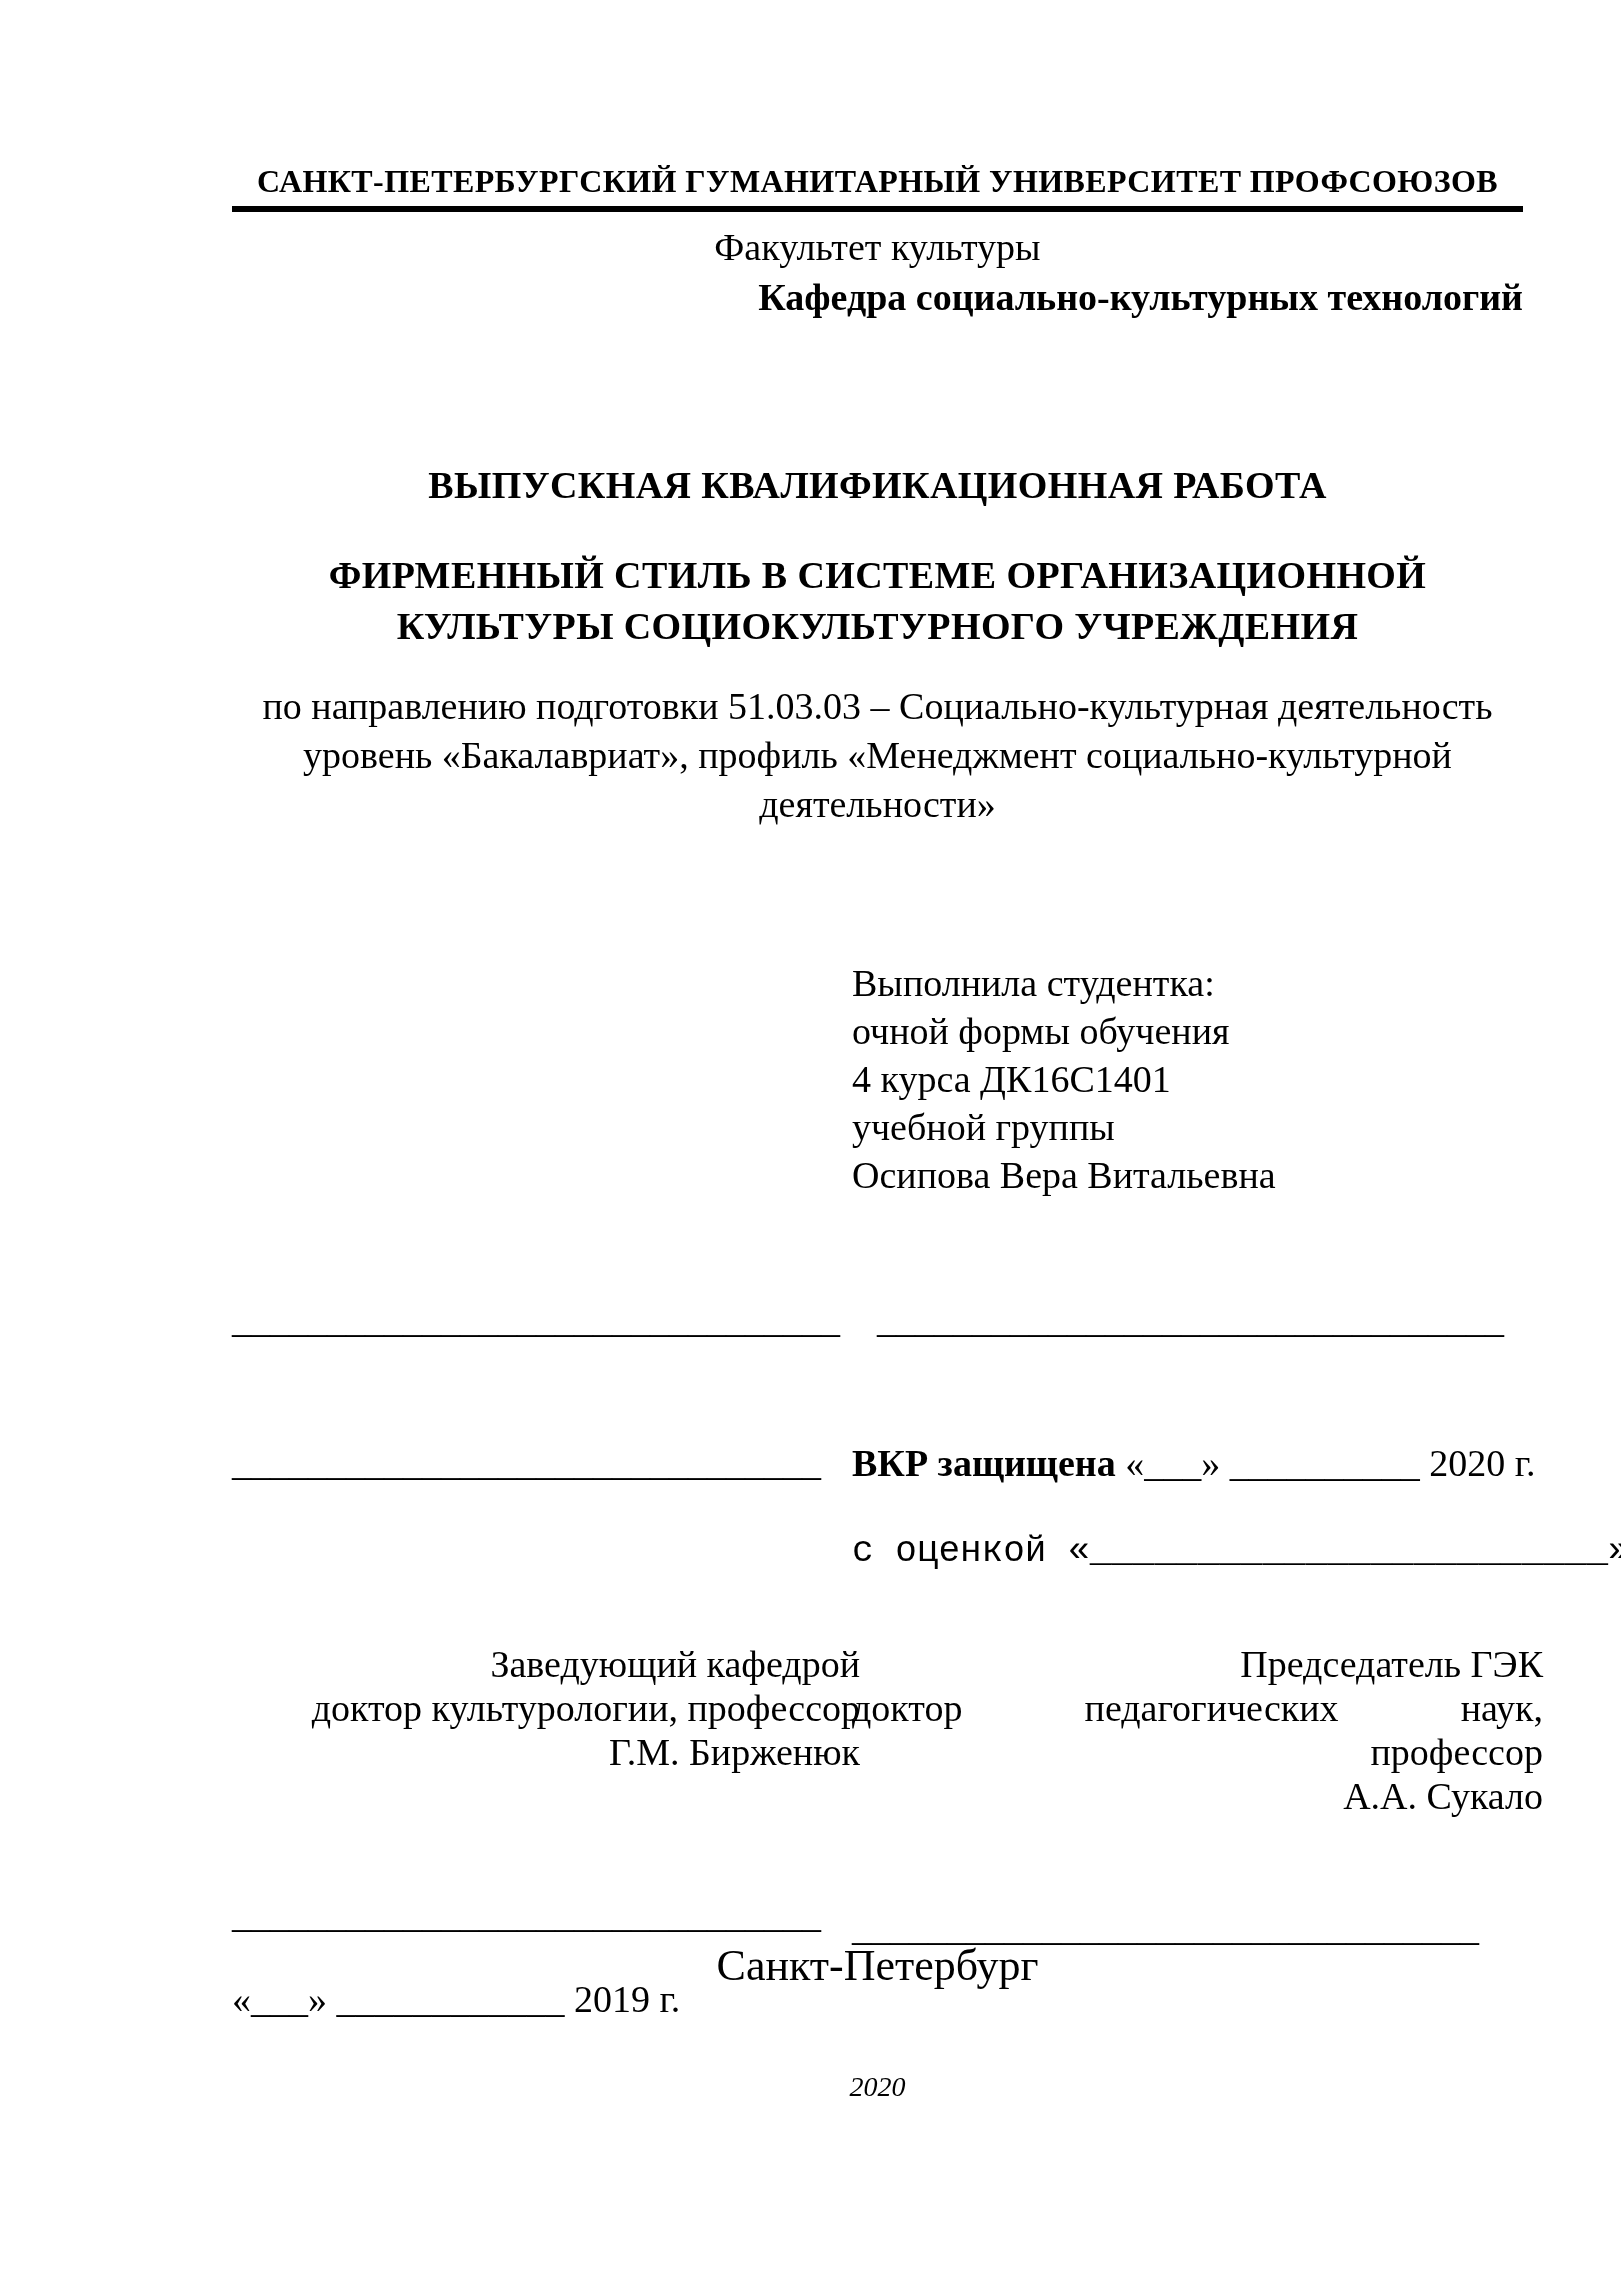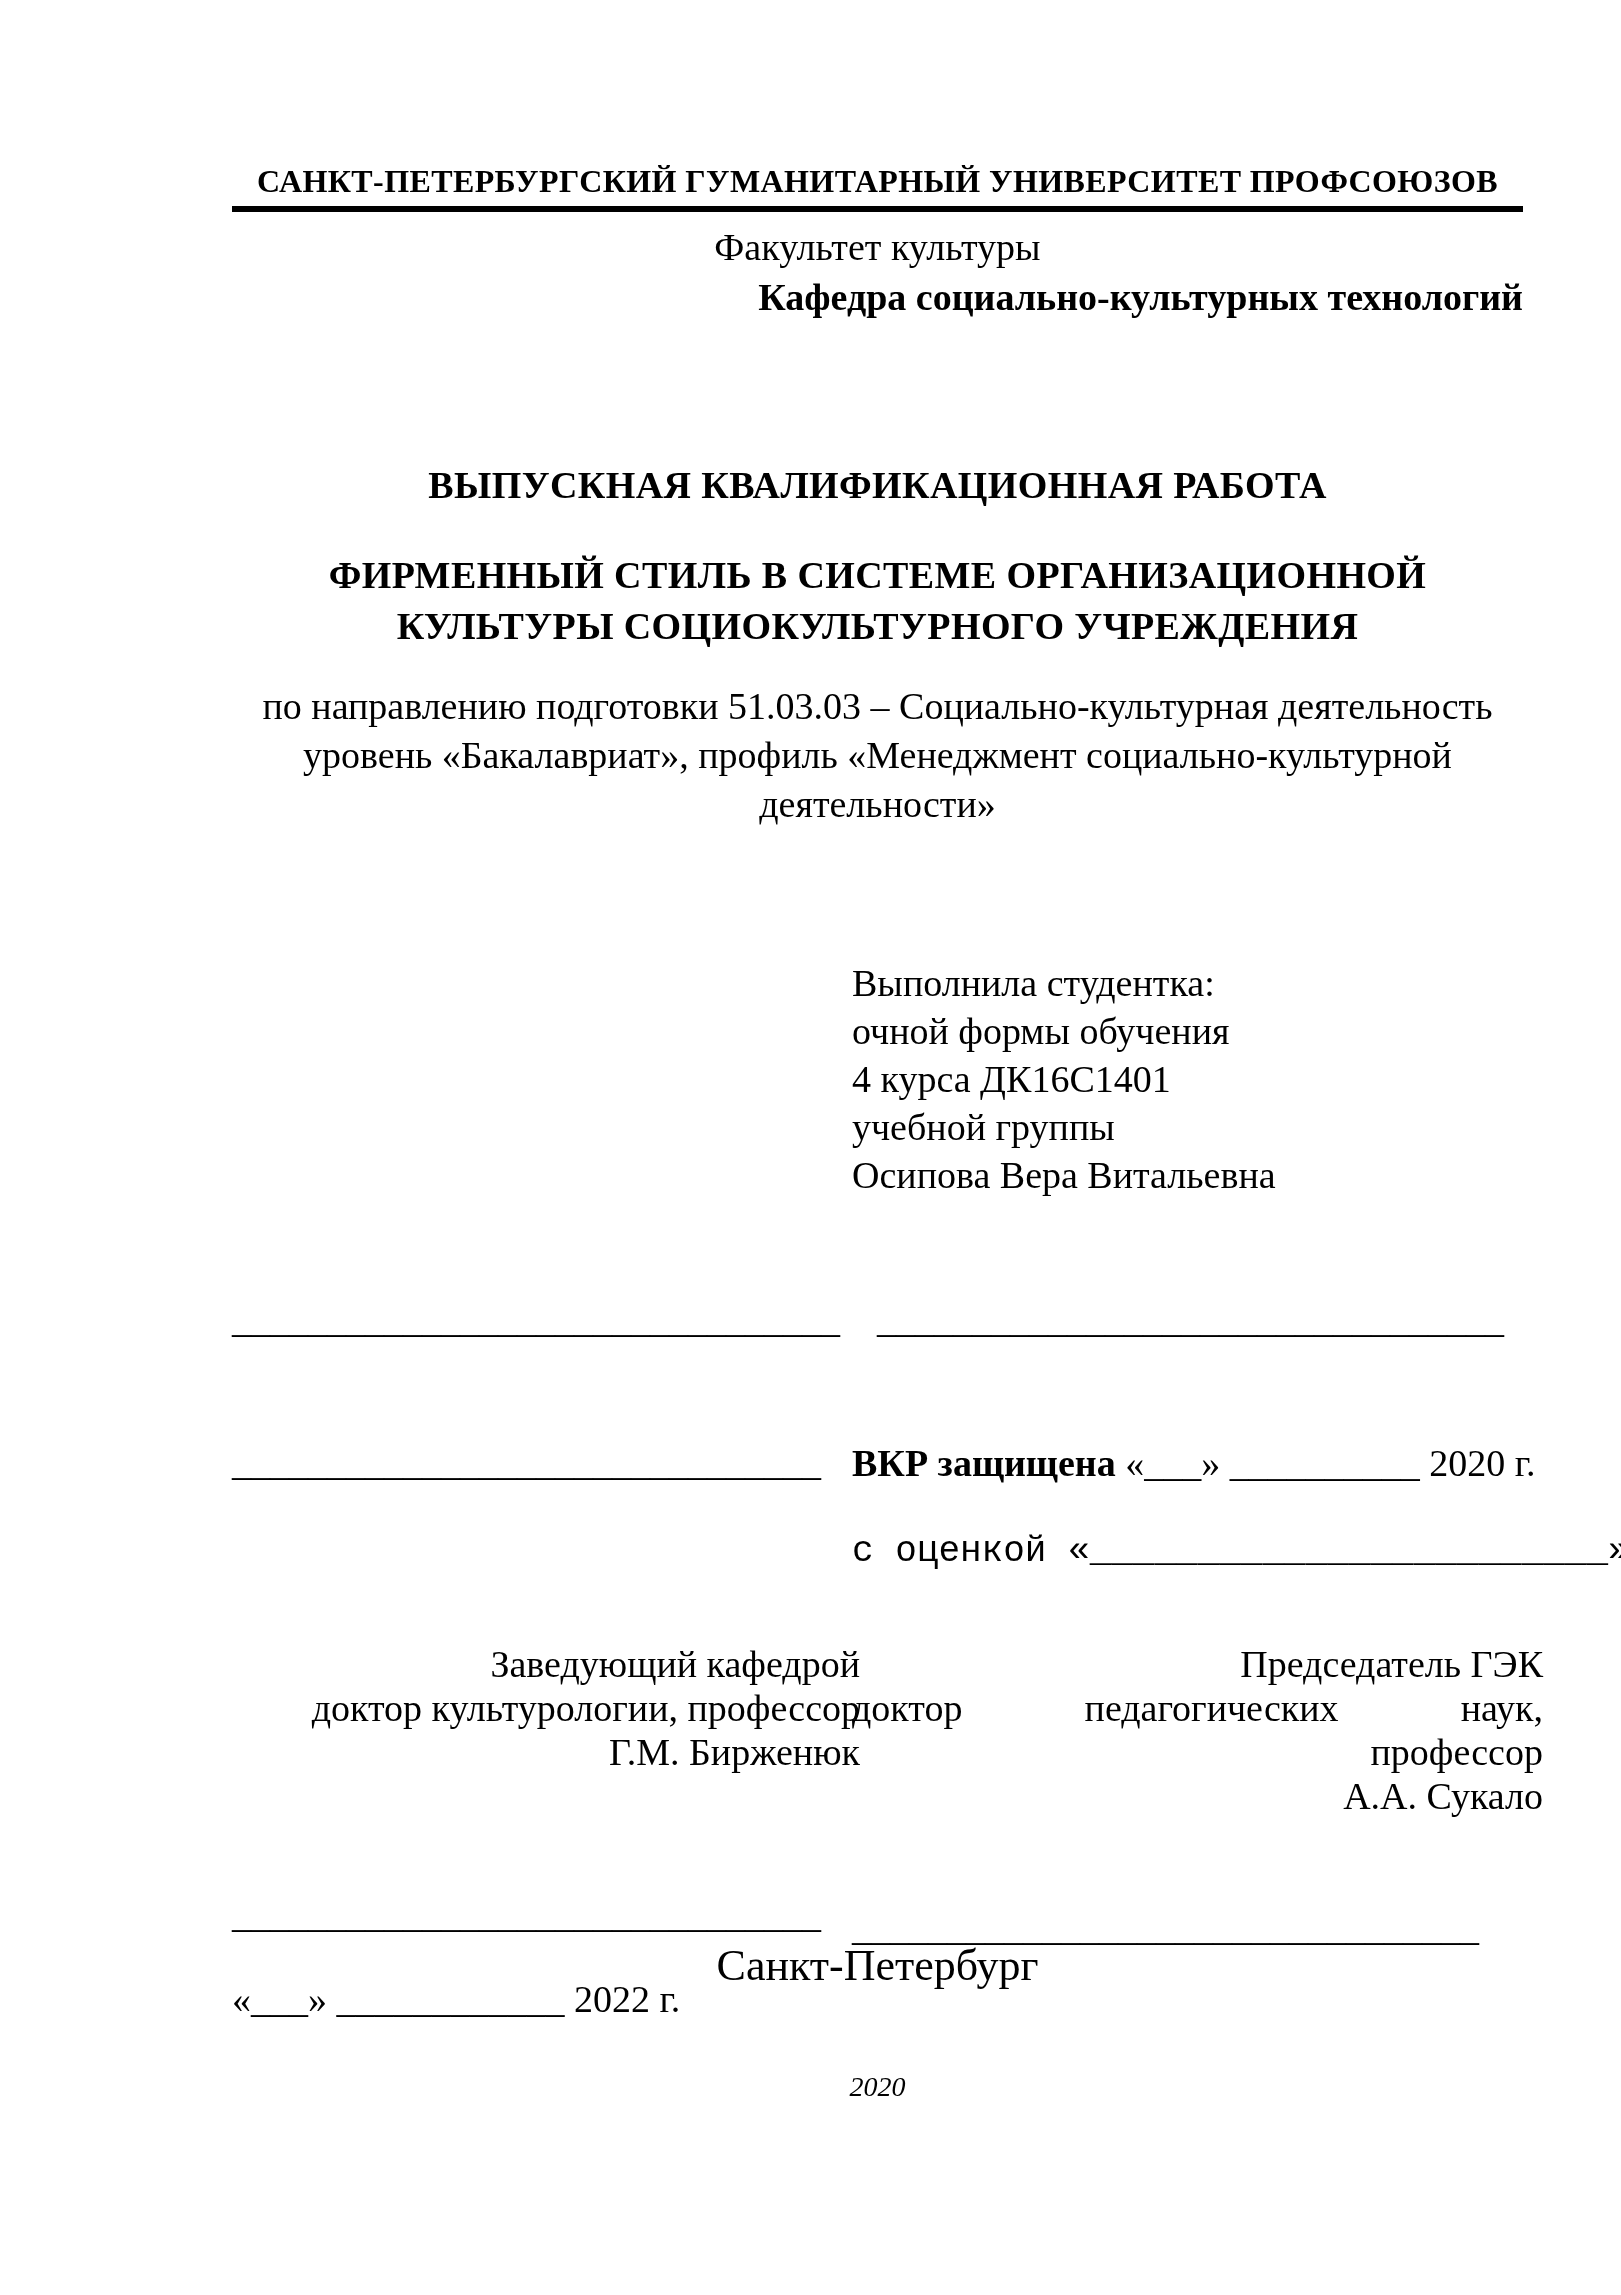--- a/index.html
+++ b/index.html
@@ -98,18 +98,18 @@
       <span>педагогических</span>
       <span>наук,</span>
     </div>
     <div>профессор</div>
     <div>А.А. Сукало</div>
   </div>
 
   <div class="abs sigline sig3-left">_______________________________</div>
   <div class="abs sigline sig3-right">_________________________________</div>
 
-  <div class="abs date-line">«___» ____________ 2022 г.</div>
+  <div class="abs date-line">«___» ____________ 2019 г.</div>
   <div class="abs content-x center city">Санкт-Петербург</div>
   <div class="abs content-x center year">2020</div>
 
 </div>
 
 
 </body></html>

